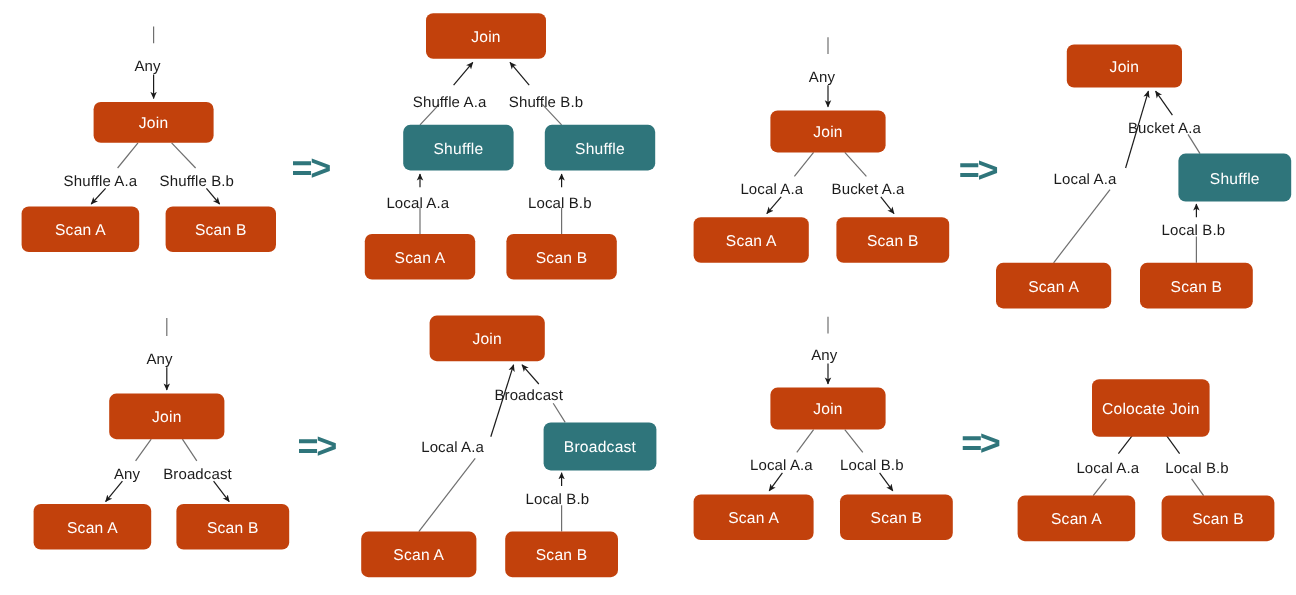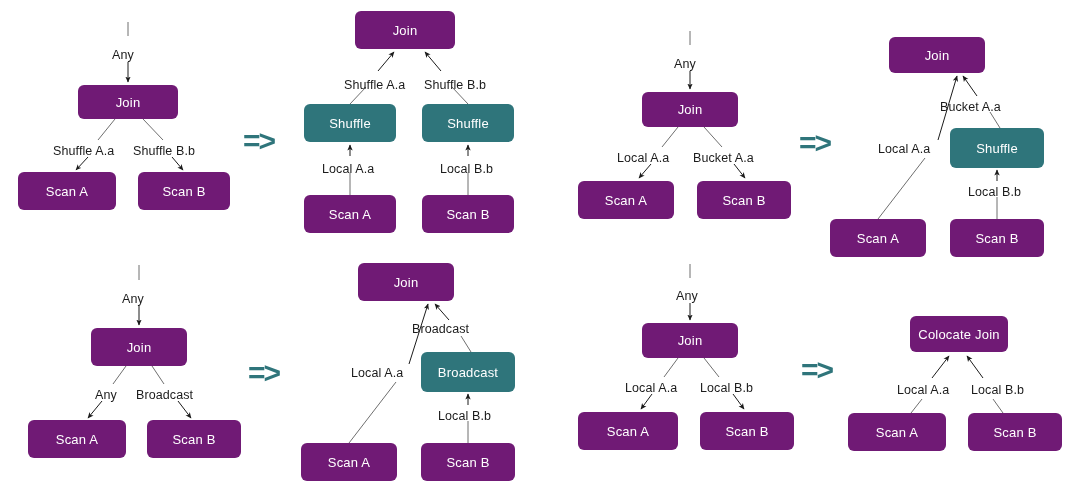--- a/index.html
+++ b/index.html
@@ -25,22 +25,22 @@
     position: absolute;
     border-radius: 6px;
     display: flex;
     align-items: center;
     justify-content: center;
     color: #ffffff;
     font-size: 13px;
     letter-spacing: 0.2px;
     box-sizing: border-box;
   }
-  .node-gray { background: #701a75; }
-  .node-teal { background: #2f757b; }
+  .node-gray { background: #c2410c; }
+  .node-teal { background: #2f757b; margin-left: 32px; }
   .edge-label {
     position: absolute;
     font-size: 12.5px;
     color: #1b1b1b;
     white-space: nowrap;
     letter-spacing: 0.1px;
   }
   .arrow-sym {
     position: absolute;
     color: #2f757b;
@@ -227,21 +227,21 @@
   <div class="node-box node-gray" style="left:578px;top:412px;width:100px;height:38px;">
     <span>Scan A</span>
   </div>
   <div class="node-box node-gray" style="left:700px;top:412px;width:94px;height:38px;">
     <span>Scan B</span>
   </div>
   <div class="edge-label" style="left:676px;top:289px;">Any</div>
   <div class="edge-label" style="left:625px;top:381px;">Local A.a</div>
   <div class="edge-label" style="left:700px;top:381px;">Local B.b</div>
 
-  <div class="node-box node-gray" style="left:910px;top:316px;width:98px;height:36px;">
+  <div class="node-box node-gray" style="left:910px;top:316px;width:98px;height:48px;">
     <span>Colocate Join</span>
   </div>
   <div class="node-box node-gray" style="left:848px;top:413px;width:98px;height:38px;">
     <span>Scan A</span>
   </div>
   <div class="node-box node-gray" style="left:968px;top:413px;width:94px;height:38px;">
     <span>Scan B</span>
   </div>
   <div class="edge-label" style="left:897px;top:383px;">Local A.a</div>
   <div class="edge-label" style="left:971px;top:383px;">Local B.b</div>

